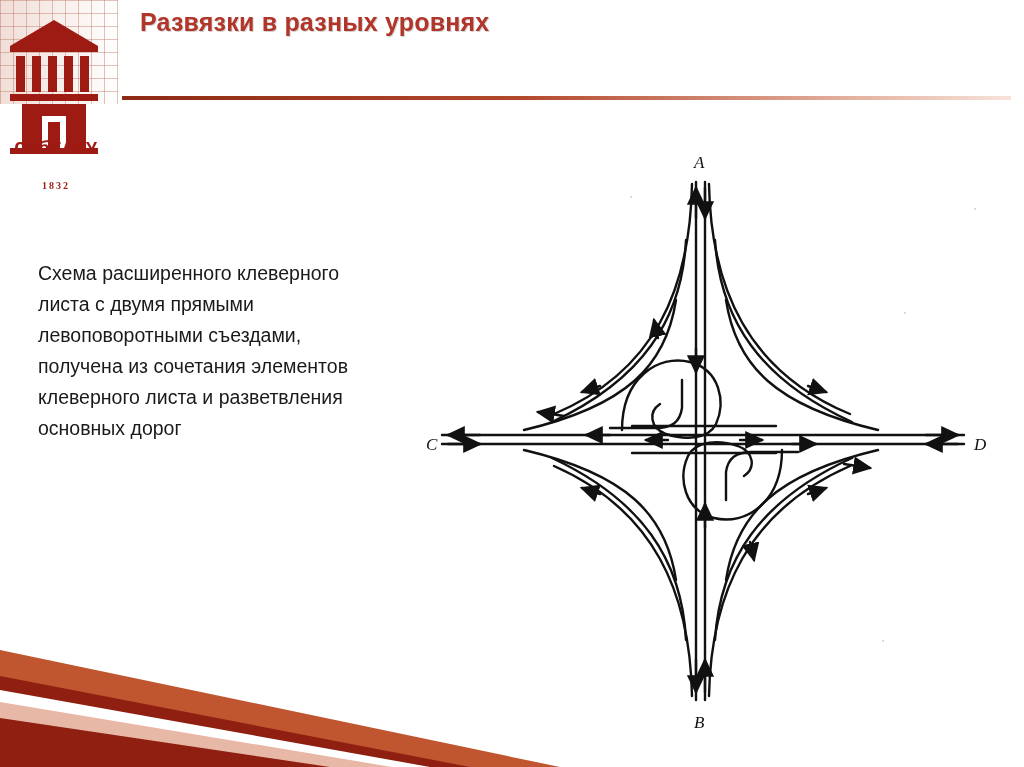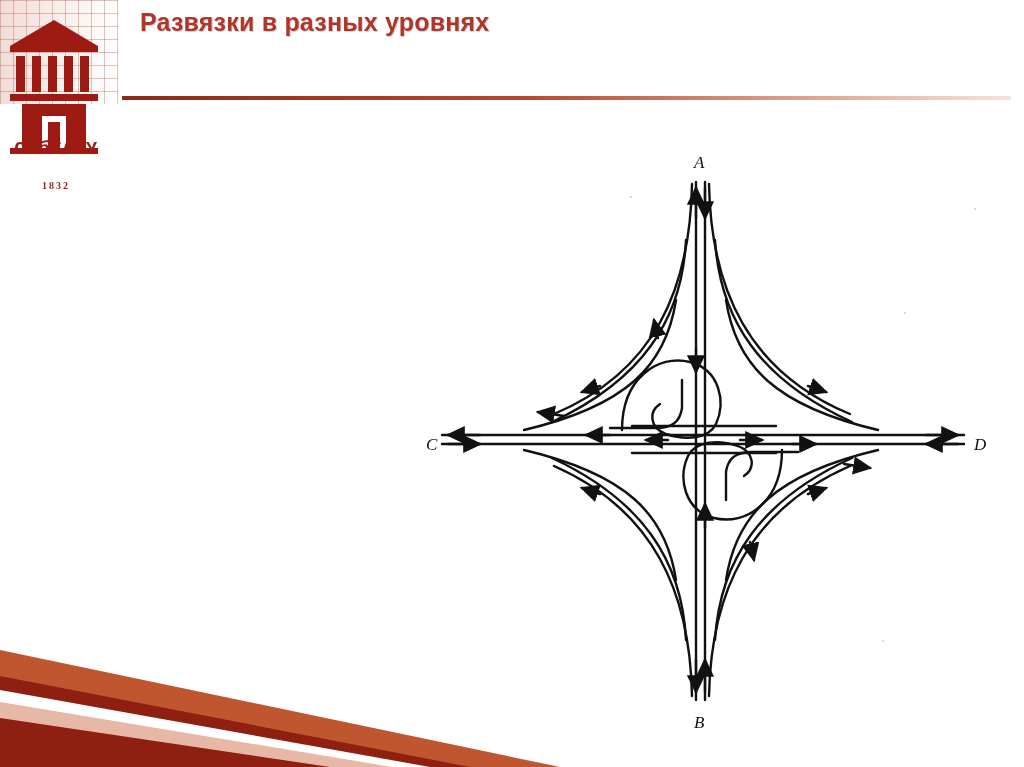--- a/index.html
+++ b/index.html
@@ -173,20 +173,21 @@
         <rect x="2" y="132" width="88" height="6" fill="#9e1b14"></rect>
       </svg>
     </div>
     <div class="logo-text">СПбГАСУ</div>
     <div class="logo-year">1832</div>
   </div>
 
   <div class="title">Развязки в разных уровнях</div>
   <div class="title-rule"></div>
 
+  <div class="body-text">Схема расширенного клеверного листа с двумя прямыми левоповоротными съездами, получена из сочетания элементов клеверного листа и разветвления основных дорог</div>
 
   <div class="speck" style="left:974px; top:208px;"></div>
   <div class="speck" style="left:904px; top:312px;"></div>
   <div class="speck" style="left:882px; top:640px;"></div>
   <div class="speck" style="left:630px; top:196px;"></div>
 
   <div class="diagram">
     <svg width="600" height="600" viewBox="0 0 600 600" xmlns="http://www.w3.org/2000/svg" fill="none" stroke="#111111" stroke-width="2.4" stroke-linecap="round" stroke-linejoin="round">
 
       <defs>

